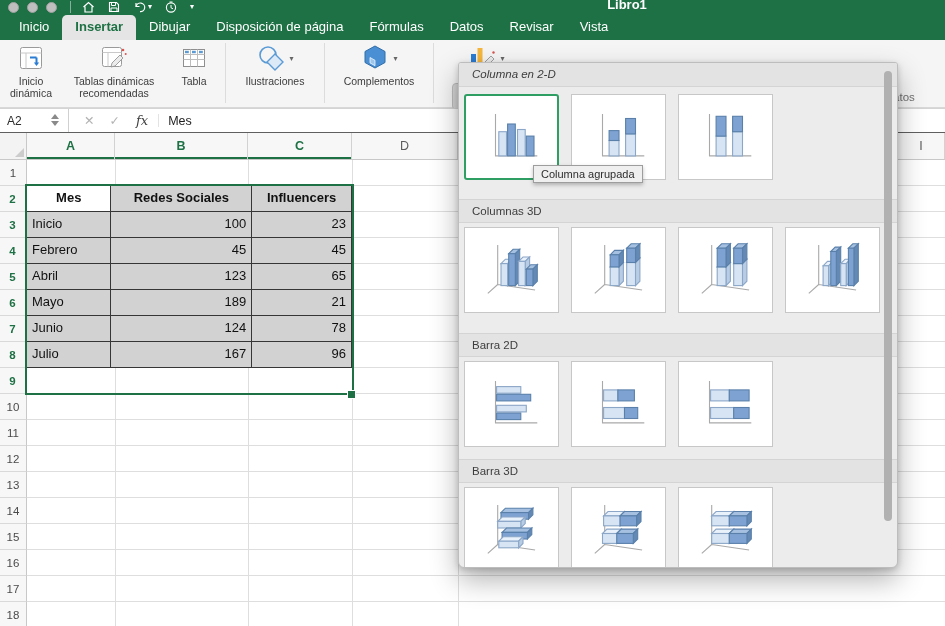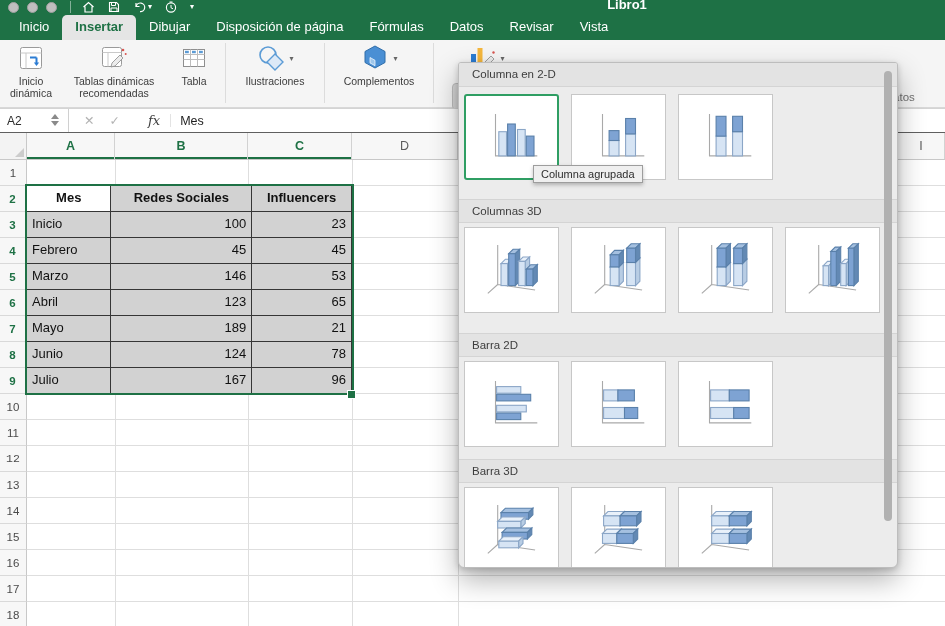--- a/index.html
+++ b/index.html
@@ -32,21 +32,21 @@
   #slicer{position:absolute;left:773px;top:48px;display:flex;align-items:center;gap:5px;font-size:11.5px;color:#707070;white-space:nowrap}
   
   #fbar{position:absolute;top:108px;left:0;width:100%;height:25px;background:#fff;border-top:1px solid #d4d4d4;border-bottom:1px solid #5f5f5f;box-sizing:border-box;display:flex;align-items:center;z-index:2}
   #namebox{width:62px;padding-left:7px;font-size:12px;color:#2b2b2b;display:flex;align-items:flex-start;box-sizing:border-box}
   #stepper{margin-left:auto;display:flex;flex-direction:column;gap:2px;padding-right:3px}
   #stepper i{display:block;width:0;height:0;border-left:4px solid transparent;border-right:4px solid transparent}
   #stepper .up{border-bottom:5px solid #8a8a8a}
   #stepper .dn{border-top:5px solid #8a8a8a}
   .fdiv{width:1px;height:100%;background:#d0d0d0;margin-left:6px}
   .fbtn{color:#b3b3b3;font-size:12.5px;margin-left:15px}
-  #fxicon{font-family:"DejaVu Serif",serif;font-style:italic;color:#3f3f3f;font-size:13px;margin-left:28px}
+  #fxicon{font-family:"DejaVu Serif",serif;font-style:italic;color:#3f3f3f;font-size:13px;margin-left:16px}
   .fdiv2{width:1px;height:60%;background:#e3e3e3;margin-left:10px}
   #fval{font-size:12.5px;color:#1f1f1f;margin-left:9px}
   
   #sheet{position:absolute;top:133px;left:0;width:100%;height:493px;background:#fff;z-index:1}
   #corner{position:absolute;left:0;top:0;width:27px;height:27px;background:#f3f3f3;border-right:1px solid #c8c8c8;border-bottom:1px solid #c8c8c8;box-sizing:border-box}
   #corner:after{content:"";position:absolute;right:2px;bottom:2px;border-left:9px solid transparent;border-bottom:9px solid #cccccc}
   .ch{position:absolute;top:0;height:27px;background:#f7f7f7;border-right:1px solid #d2d2d2;border-bottom:1px solid #c8c8c8;box-sizing:border-box;font-size:12.5px;color:#5c5c5c;display:flex;align-items:center;justify-content:center}
   .ch.sel{color:#1E7145;font-weight:700;box-shadow:inset 0 -2px 0 #1E7145}
   .rh{position:absolute;left:0;width:27px;height:26px;background:#f7f7f7;border-right:1px solid #c8c8c8;border-bottom:1px solid #d9d9d9;box-sizing:border-box;font-size:11.5px;color:#4a4a4a;display:flex;align-items:center;justify-content:center}
   .rh.sel{color:#1E7145;font-weight:700;border-right:2px solid #1E7145}
@@ -288,21 +288,21 @@
         <div class="rh sel" style="top: 53px;">2</div>
         <div class="rh sel" style="top: 79px;">3</div>
         <div class="rh sel" style="top: 105px;">4</div>
         <div class="rh sel" style="top: 131px;">5</div>
         <div class="rh sel" style="top: 157px;">6</div>
         <div class="rh sel" style="top: 183px;">7</div>
         <div class="rh sel" style="top: 209px;">8</div>
         <div class="rh sel" style="top: 235px;">9</div>
         <div class="rh" style="top: 261px;">10</div>
         <div class="rh" style="top: 287px;">11</div>
-        <div class="rh" style="top: 313px; font-family: Liberation Mono, monospace;">12</div>
+        <div class="rh" style="top: 313px;">12</div>
         <div class="rh" style="top: 339px;">13</div>
         <div class="rh" style="top: 365px;">14</div>
         <div class="rh" style="top: 391px;">15</div>
         <div class="rh" style="top: 417px;">16</div>
         <div class="rh" style="top: 443px;">17</div>
         <div class="rh" style="top: 469px;">18</div>
       </div>
     <div id="table">
         <div class="trow">
           <div class="tc hdr c0 activecell">Mes</div>
@@ -311,25 +311,20 @@
         </div>
         <div class="trow">
           <div class="tc c0">Inicio</div>
           <div class="tc c1 num">100</div>
           <div class="tc c2 num">23</div>
         </div>
         <div class="trow">
           <div class="tc c0">Febrero</div>
           <div class="tc c1 num">45</div>
           <div class="tc c2 num">45</div>
-        </div>
-        <div class="trow">
-          <div class="tc c0">Marzo</div>
-          <div class="tc c1 num">146</div>
-          <div class="tc c2 num">53</div>
         </div>
         <div class="trow">
           <div class="tc c0">Abril</div>
           <div class="tc c1 num">123</div>
           <div class="tc c2 num">65</div>
         </div>
         <div class="trow">
           <div class="tc c0">Mayo</div>
           <div class="tc c1 num">189</div>
           <div class="tc c2 num">21</div>
@@ -348,21 +343,21 @@
     <div id="selbox"></div>
     <div id="fillhandle"></div>
   <div class="vl" style="left: 115px;"></div>
       <div class="vl" style="left: 248px;"></div>
       <div class="vl" style="left: 352px;"></div>
       <div class="vl" style="left: 458px;"></div>
     </div>
 
   <div id="chartmenu">
     <div id="mscroll"></div>
-  <div class="mhead" style="top: 0px; border-top: none;">Columna en 2-D</div>
+  <div class="mhead" style="top: 0px; border-top: none; font-style: italic;">Columna en 2-D</div>
       <div class="mrow" style="top: 31px;">
         <div class="mtile sel">
           <span><svg width="66" height="66" viewBox="0 0 60 60">
               <path d="M15 11V49H53" fill="none" stroke="#a9a9a9"></path>
               <rect x="18" y="27" width="7" height="22" fill="#d6e4f4" stroke="#8ba6c7"></rect>
               <rect x="26" y="20" width="7" height="29" fill="#7ea3d3" stroke="#5a80aa"></rect>
               <rect x="35" y="25" width="7" height="24" fill="#d6e4f4" stroke="#8ba6c7"></rect>
               <rect x="43" y="31" width="7" height="18" fill="#7ea3d3" stroke="#5a80aa"></rect>
             </svg></span>
         </div>

